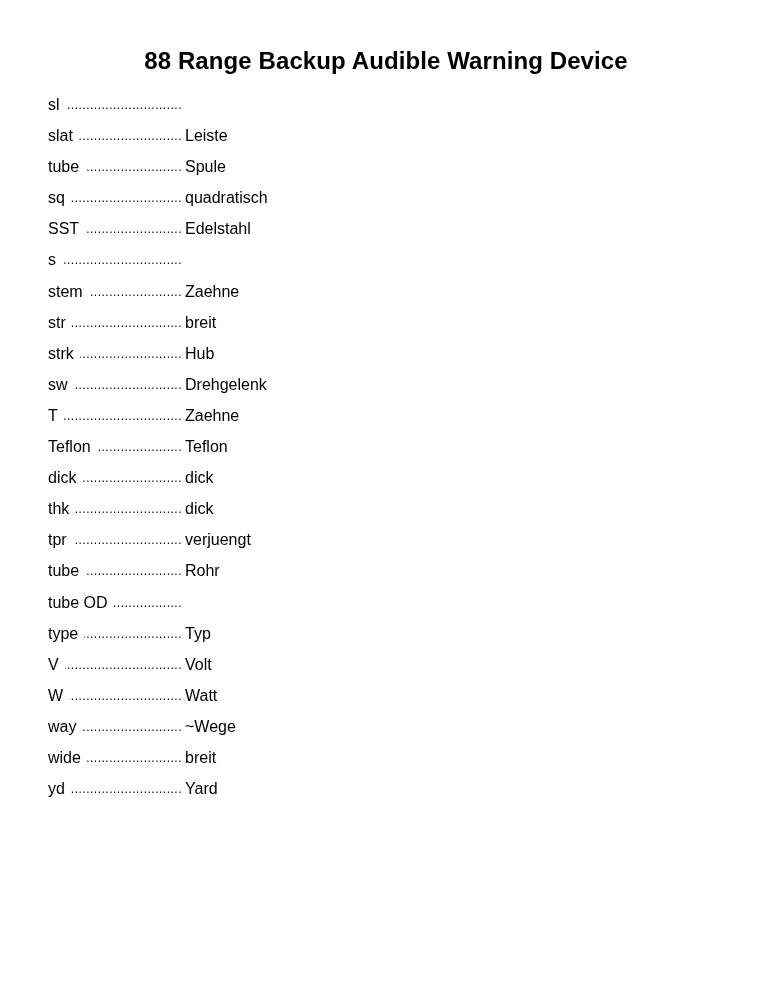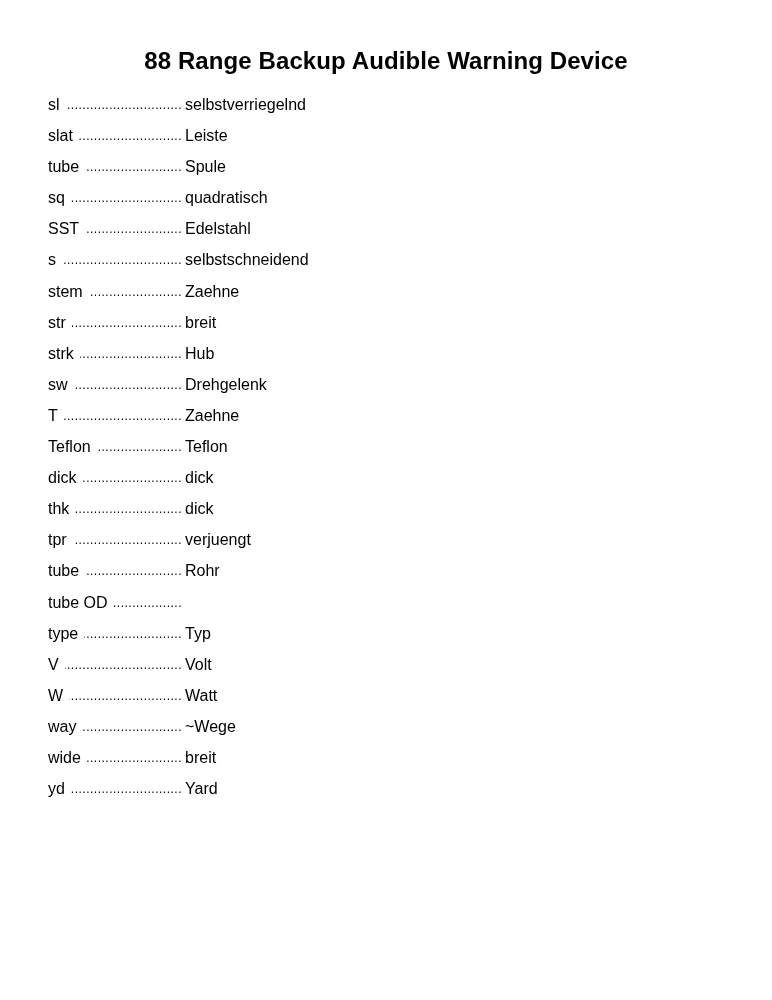--- a/index.html
+++ b/index.html
@@ -65,21 +65,20 @@
 <body>
 
 <h1 class="page-title">88 Range Backup Audible Warning Device</h1>
 
 <ul class="glossary">
   <li class="glossary-row">
     <span class="term-cell">
       <span class="term">sl</span>
       <span class="leader">......................................................................</span>
     </span>
-    <span class="translation">selbstverriegelnd</span>
   </li>
   <li class="glossary-row">
     <span class="term-cell">
       <span class="term">slat</span>
       <span class="leader">......................................................................</span>
     </span>
     <span class="translation">Leiste</span>
   </li>
   <li class="glossary-row">
     <span class="term-cell">
@@ -100,21 +99,20 @@
       <span class="term">SST</span>
       <span class="leader">......................................................................</span>
     </span>
     <span class="translation">Edelstahl</span>
   </li>
   <li class="glossary-row">
     <span class="term-cell">
       <span class="term">s</span>
       <span class="leader">......................................................................</span>
     </span>
-    <span class="translation">selbstschneidend</span>
   </li>
   <li class="glossary-row">
     <span class="term-cell">
       <span class="term">stem</span>
       <span class="leader">......................................................................</span>
     </span>
     <span class="translation">Zaehne</span>
   </li>
   <li class="glossary-row">
     <span class="term-cell">

